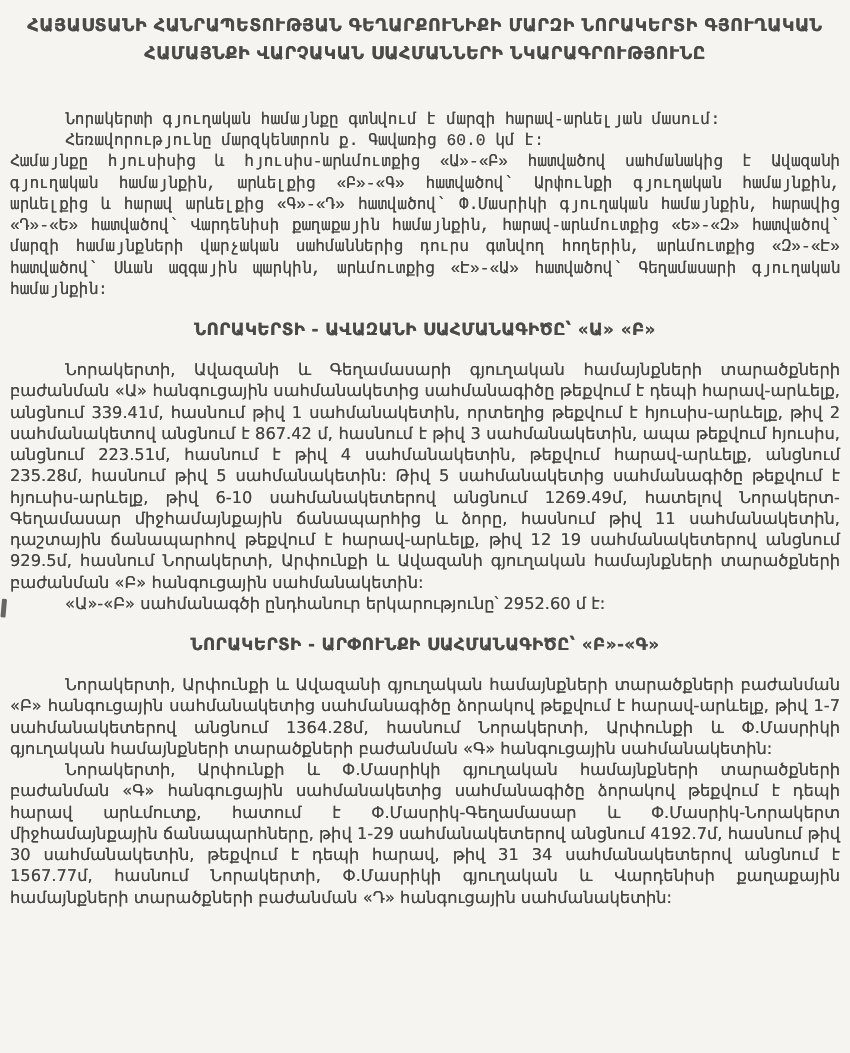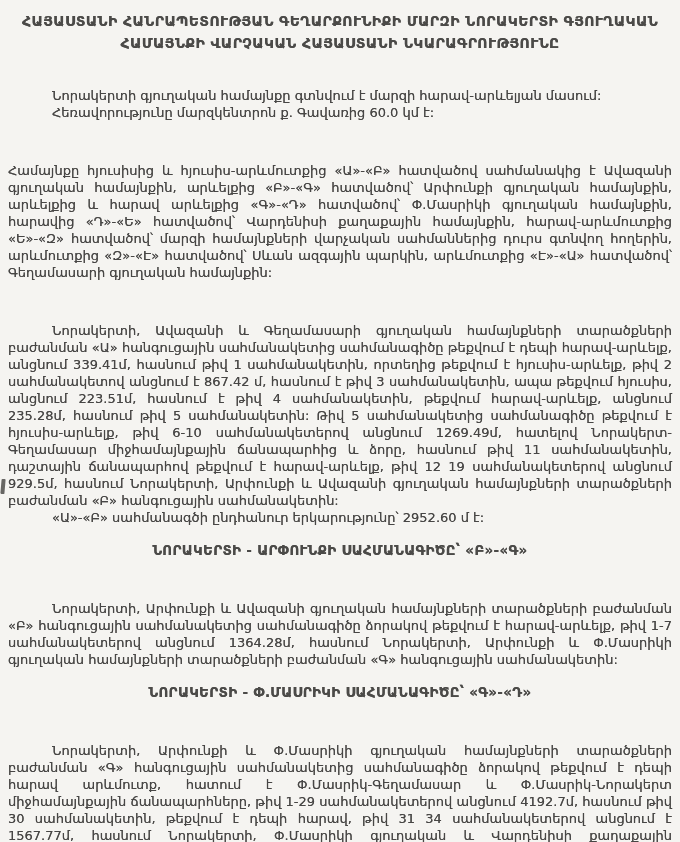--- a/index.html
+++ b/index.html
@@ -25,27 +25,27 @@
     text-align: center;
     font-weight: bold;
     font-size: 14px;
     line-height: 22px;
     letter-spacing: 0.4px;
     color: #4b4a48;
     margin-top: 2px;
   }
   .intro-block {
     margin-top: 33px;
+    font-family: Liberation Mono, monospace;
   }
   .indent {
     text-indent: 44px;
   }
   .para {
     text-align: justify;
-    margin-top: 41px;
   }
   .section-heading {
     text-align: center;
     font-weight: bold;
     font-size: 13.5px;
     letter-spacing: 0.3px;
     color: #4b4a48;
     margin: 16px 0 15px 0;
   }
   .total-line {
@@ -63,39 +63,39 @@
     opacity: 0.85;
   }
 </style>
 </head>
 <body>
 
 <div class="page">
 
   <div class="doc-title">
     <div>ՀԱՅԱՍՏԱՆԻ ՀԱՆՐԱՊԵՏՈՒԹՅԱՆ ԳԵՂԱՐՔՈՒՆԻՔԻ ՄԱՐԶԻ ՆՈՐԱԿԵՐՏԻ ԳՅՈՒՂԱԿԱՆ</div>
-    <div>ՀԱՄԱՅՆՔԻ ՎԱՐՉԱԿԱՆ ՀԱՅԱՍՏԱՆԻ ՆԿԱՐԱԳՐՈՒԹՅՈՒՆԸ</div>
+    <div>ՀԱՄԱՅՆՔԻ ՎԱՐՉԱԿԱՆ ՍԱՀՄԱՆՆԵՐԻ ՆԿԱՐԱԳՐՈՒԹՅՈՒՆԸ</div>
   </div>
 
   <div class="intro-block">
     <div class="indent">Նորակերտի գյուղական համայնքը գտնվում է մարզի հարավ-արևելյան մասում:</div>
     <div class="indent">Հեռավորությունը մարզկենտրոն ք. Գավառից 60.0 կմ է:</div>
     <div class="para">Համայնքը հյուսիսից և հյուսիս-արևմուտքից «Ա»-«Բ» հատվածով սահմանակից է Ավազանի գյուղական համայնքին, արևելքից «Բ»-«Գ» հատվածով՝ Արփունքի գյուղական համայնքին, արևելքից և հարավ արևելքից «Գ»-«Դ» հատվածով՝ Փ.Մասրիկի գյուղական համայնքին, հարավից «Դ»-«Ե» հատվածով՝ Վարդենիսի քաղաքային համայնքին, հարավ-արևմուտքից «Ե»-«Զ» հատվածով՝ մարզի համայնքների վարչական սահմաններից դուրս գտնվող հողերին, արևմուտքից «Զ»-«Է» հատվածով՝ Սևան ազգային պարկին, արևմուտքից «Է»-«Ա» հատվածով՝ Գեղամասարի գյուղական համայնքին:</div>
   </div>
 
   <div>
+    <div class="section-heading">ՆՈՐԱԿԵՐՏԻ - ԱՎԱԶԱՆԻ ՍԱՀՄԱՆԱԳԻԾԸ՝ «Ա» «Բ»</div>
     <div class="para indent">Նորակերտի, Ավազանի և Գեղամասարի գյուղական համայնքների տարածքների բաժանման «Ա» հանգուցային սահմանակետից սահմանագիծը թեքվում է դեպի հարավ-արևելք, անցնում 339.41մ, հասնում թիվ 1 սահմանակետին, որտեղից թեքվում է հյուսիս-արևելք, թիվ 2 սահմանակետով անցնում է 867.42 մ, հասնում է թիվ 3 սահմանակետին, ապա թեքվում հյուսիս, անցնում 223.51մ, հասնում է թիվ 4 սահմանակետին, թեքվում հարավ-արևելք, անցնում 235.28մ, հասնում թիվ 5 սահմանակետին: Թիվ 5 սահմանակետից սահմանագիծը թեքվում է հյուսիս-արևելք, թիվ 6-10 սահմանակետերով անցնում 1269.49մ, հատելով Նորակերտ-Գեղամասար միջհամայնքային ճանապարհից և ձորը, հասնում թիվ 11 սահմանակետին, դաշտային ճանապարհով թեքվում է հարավ-արևելք, թիվ 12 19 սահմանակետերով անցնում 929.5մ, հասնում Նորակերտի, Արփունքի և Ավազանի գյուղական համայնքների տարածքների բաժանման «Բ» հանգուցային սահմանակետին:</div>
     <div class="total-line">«Ա»-«Բ» սահմանագծի ընդհանուր երկարությունը՝  2952.60 մ է:</div>
   </div>
 
   <div>
     <div class="section-heading">ՆՈՐԱԿԵՐՏԻ - ԱՐՓՈՒՆՔԻ ՍԱՀՄԱՆԱԳԻԾԸ՝ «Բ»-«Գ»</div>
     <div class="para indent">Նորակերտի, Արփունքի և Ավազանի գյուղական համայնքների տարածքների բաժանման «Բ» հանգուցային սահմանակետից սահմանագիծը ձորակով թեքվում է հարավ-արևելք, թիվ 1-7 սահմանակետերով անցնում 1364.28մ, հասնում Նորակերտի, Արփունքի և Փ.Մասրիկի գյուղական համայնքների տարածքների բաժանման «Գ» հանգուցային սահմանակետին:</div>
   </div>
 
   <div>
-    <div class="section-heading">ՆՈՐԱԿԵՐՏԻ - Փ.ՄԱՍՐԻԿԻ ՍԱՀՄԱՆԱԳԻԾԸ՝ «Գ»-«Դ»</div>
     <div class="para indent">Նորակերտի, Արփունքի և Փ.Մասրիկի գյուղական համայնքների տարածքների բաժանման «Գ» հանգուցային սահմանակետից սահմանագիծը ձորակով թեքվում է դեպի հարավ արևմուտք, հատում է Փ.Մասրիկ-Գեղամասար և Փ.Մասրիկ-Նորակերտ միջհամայնքային ճանապարհները, թիվ 1-29 սահմանակետերով անցնում 4192.7մ, հասնում թիվ 30 սահմանակետին, թեքվում է դեպի հարավ, թիվ 31 34 սահմանակետերով անցնում է 1567.77մ, հասնում Նորակերտի, Փ.Մասրիկի գյուղական և Վարդենիսի քաղաքային համայնքների տարածքների բաժանման «Դ» հանգուցային սահմանակետին:</div>
   </div>
 
 </div>
 
 <div class="scan-artifact"></div>
 
 </body></html>

